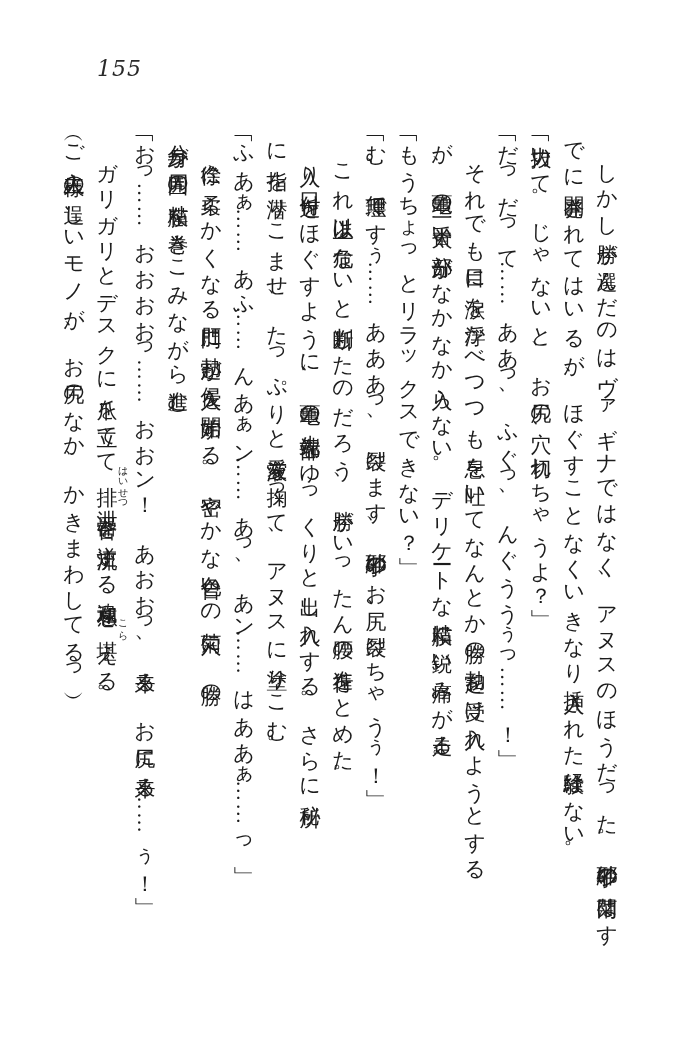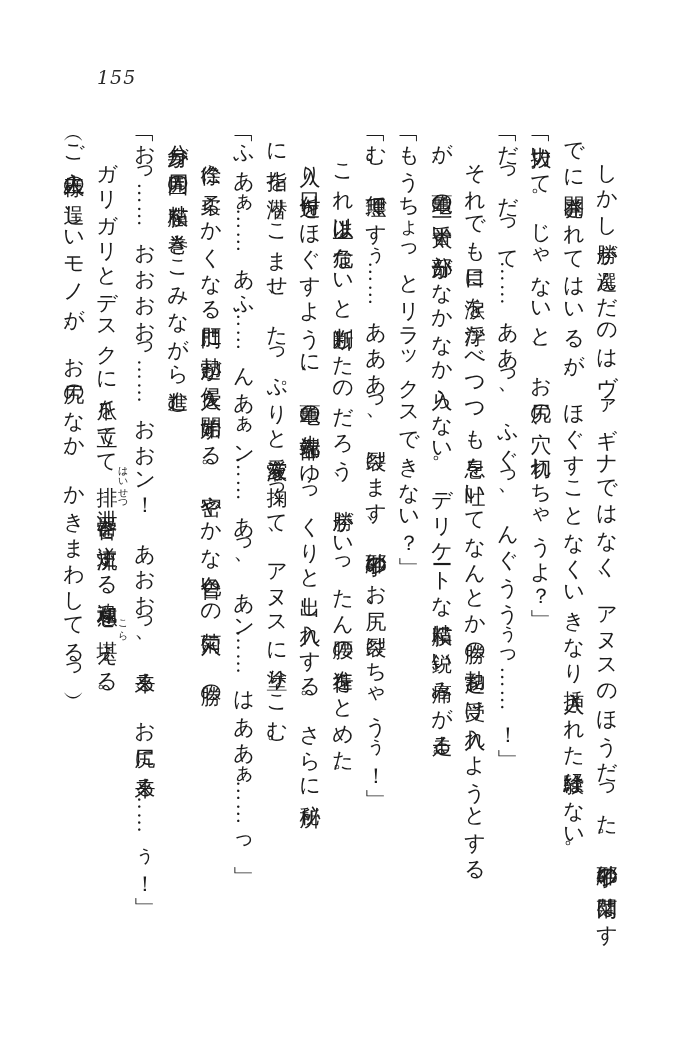--- a/index.html
+++ b/index.html
@@ -14,24 +14,24 @@
   }
   .page {
     position: relative;
     width: 700px;
     height: 1050px;
     background: #ffffff;
   }
   .page-number {
     position: absolute;
     left: 97px;
-    top: 66px;
+    top: 56px;
     font-family: "DejaVu Serif", serif;
     font-style: italic;
-    font-size: 19px;
+    font-size: 22px;
     color: #2a2a2a;
     letter-spacing: 1px;
   }
   .text-block {
     position: absolute;
     top: 128px;
     right: 77px;
     width: 561px;
     height: 885px;
     writing-mode: vertical-rl;

